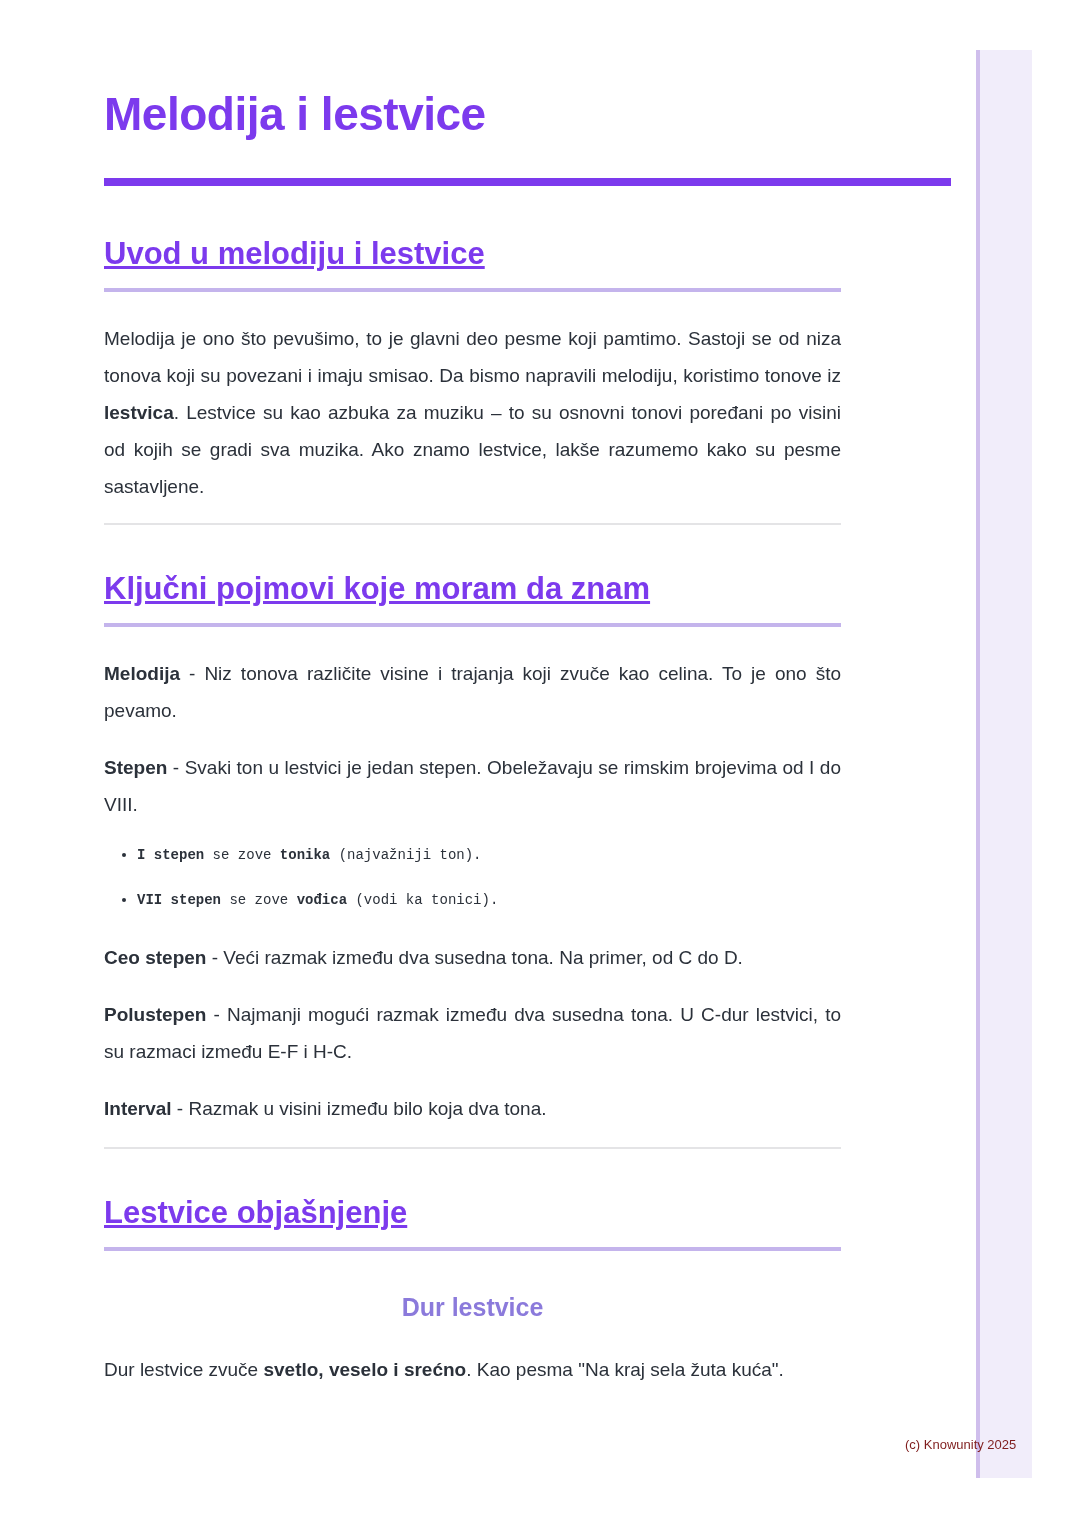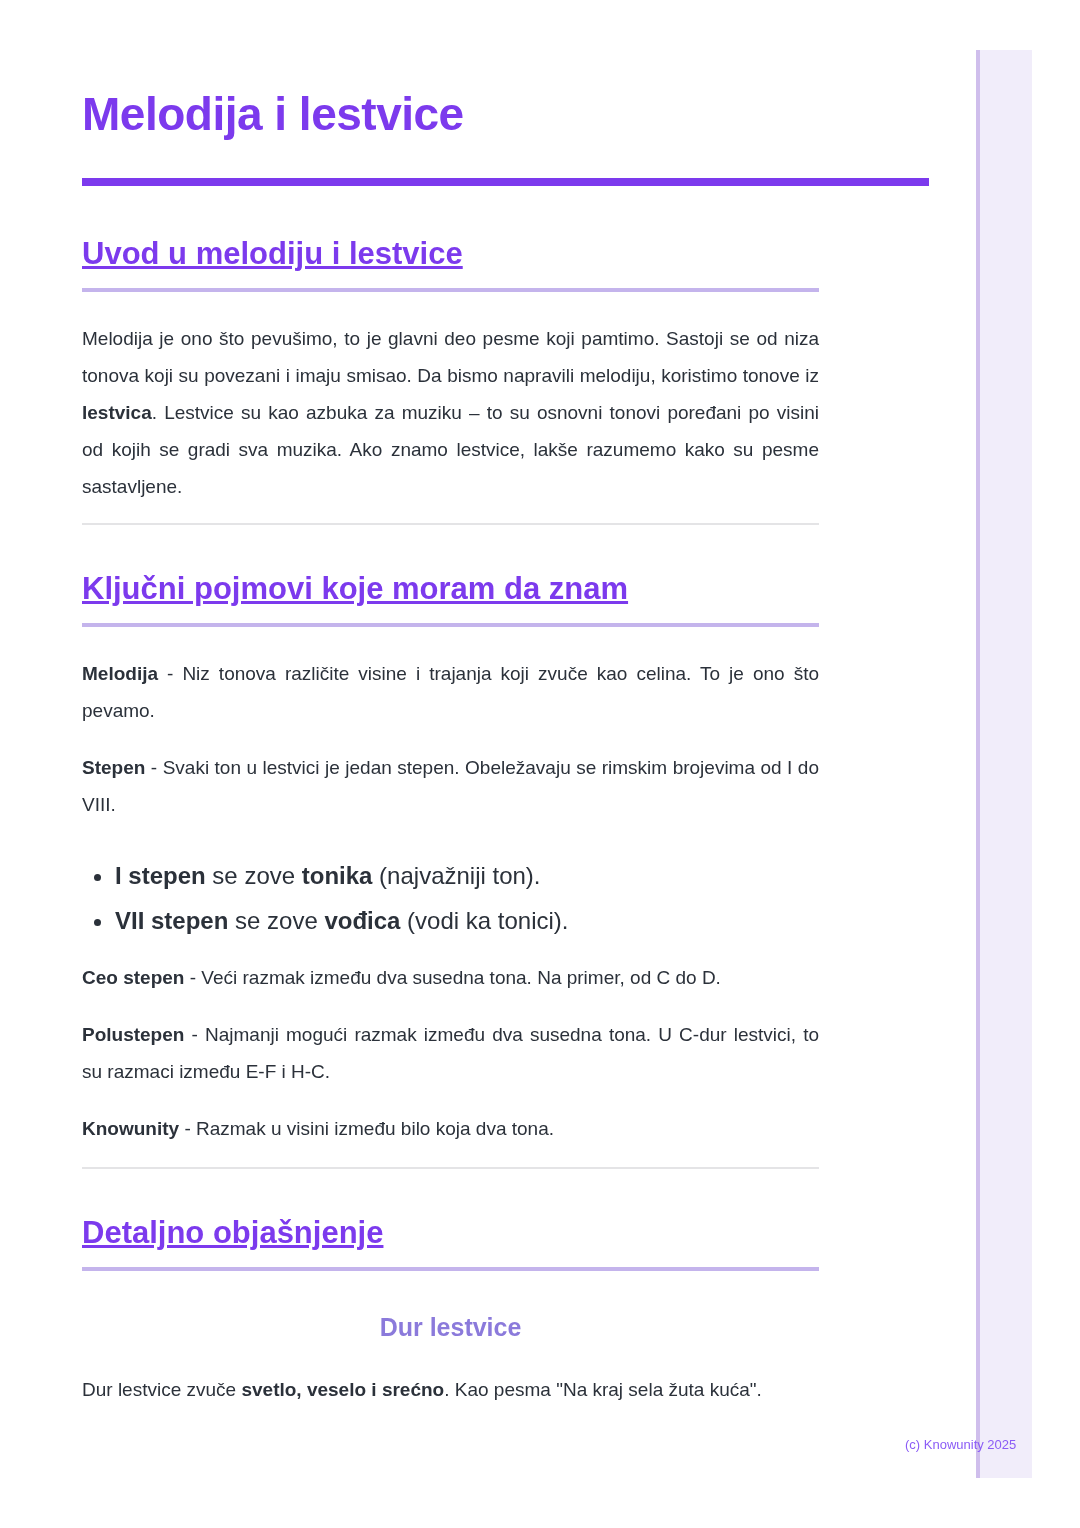--- a/index.html
+++ b/index.html
@@ -16,21 +16,21 @@
     position: absolute;
     top: 50px;
     left: 976px;
     width: 52px;
     height: 1428px;
     background: #f1edfa;
     border-left: 4px solid #cfbeec;
   }
   .content {
     position: absolute;
-    left: 82px;
+    left: 104px;
     top: 0;
     width: 737px;
   }
   .page-title {
     margin: 86px 0 0 0;
     font-size: 46px;
     line-height: 56px;
     font-weight: bold;
     color: #7c3aed;
     letter-spacing: -0.5px;
@@ -66,41 +66,42 @@
   .para--intro { margin-top: 28px; }
   .para--nojustify { text-align: left; }
   .divider {
     margin-top: 18px;
     width: 737px;
     height: 2px;
     background: #e4e4e6;
   }
   .divider--2 { margin-top: 20px; }
   ul.bullet-list {
-    margin: 34px 0 0 0;
+    margin: 14px 0 0 0;
     padding: 0 0 0 33px;
-    font-size: 24px;
+    font-size: 14px;
     line-height: 37px;
+    font-family: Liberation Mono, monospace;
   }
   ul.bullet-list li { margin-bottom: 8px; }
   ul.bullet-list li:last-child { margin-bottom: 0; }
   .h3 {
     margin: 40px 0 0 0;
     font-size: 25px;
     line-height: 32px;
     font-weight: bold;
     color: #8b7adb;
     text-align: center;
   }
   .copyright {
     position: absolute;
     left: 905px;
     top: 1437px;
     font-size: 13px;
-    color: #8b5cf6;
+    color: #7f1d1d;
     white-space: nowrap;
     z-index: 2;
   }
   b { font-weight: bold; }
 </style>
 </head>
 <body>
 
 <div class="side-stripe"></div>
 
@@ -124,27 +125,27 @@
     <p class="para para--first"><b>Melodija</b> - Niz tonova različite visine i trajanja koji zvuče kao celina. To je ono što pevamo.</p>
     <p class="para"><b>Stepen</b> - Svaki ton u lestvici je jedan stepen. Obeležavaju se rimskim brojevima od I do VIII.</p>
 
     <ul class="bullet-list">
       <li><b>I stepen</b> se zove <b>tonika</b> (najvažniji ton).</li>
       <li><b>VII stepen</b> se zove <b>vođica</b> (vodi ka tonici).</li>
     </ul>
 
     <p class="para"><b>Ceo stepen</b> - Veći razmak između dva susedna tona. Na primer, od C do D.</p>
     <p class="para"><b>Polustepen</b> - Najmanji mogući razmak između dva susedna tona. U C-dur lestvici, to su razmaci između E-F i H-C.</p>
-    <p class="para"><b>Knowunity</b> - Razmak u visini između bilo koja dva tona.</p>
+    <p class="para"><b>Interval</b> - Razmak u visini između bilo koja dva tona.</p>
   </section>
 
   <div class="divider divider--2"></div>
 
   <section>
-    <h2 class="h2">Detaljno objašnjenje</h2>
+    <h2 class="h2">Lestvice objašnjenje</h2>
     <div class="h2-underline"></div>
     <h3 class="h3">Dur lestvice</h3>
     <p class="para para--first para--nojustify">Dur lestvice zvuče <b>svetlo, veselo i srećno</b>. Kao pesma "Na kraj sela žuta kuća".</p>
   </section>
 
 </div>
 
 <div class="copyright">(c) Knowunity 2025</div>
 
 </body></html>

